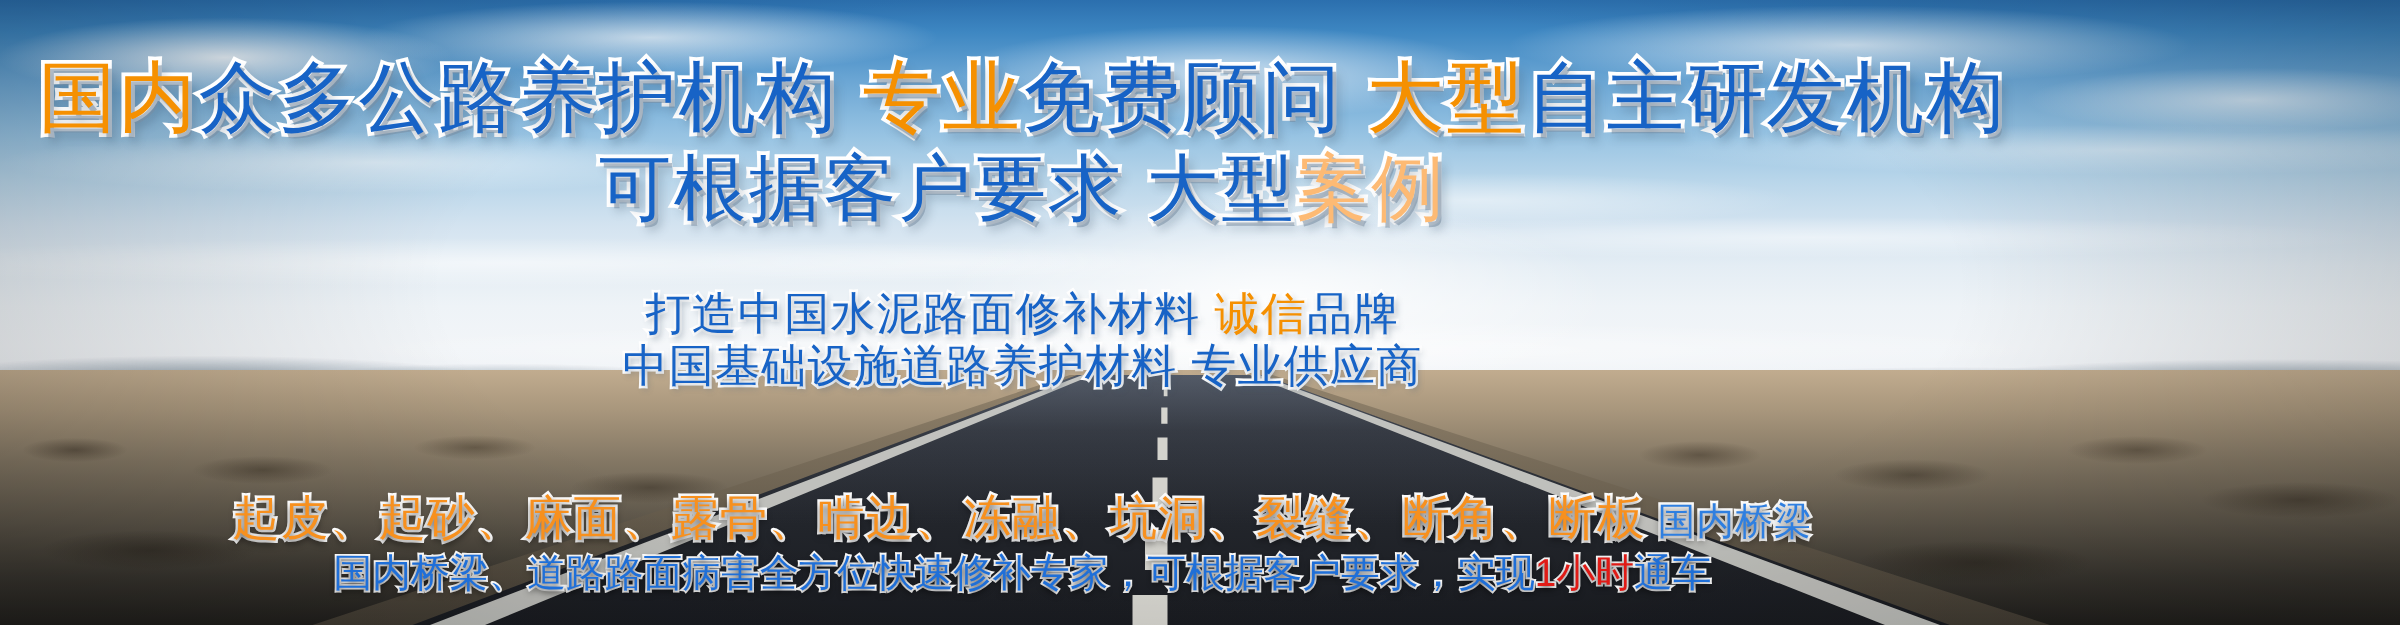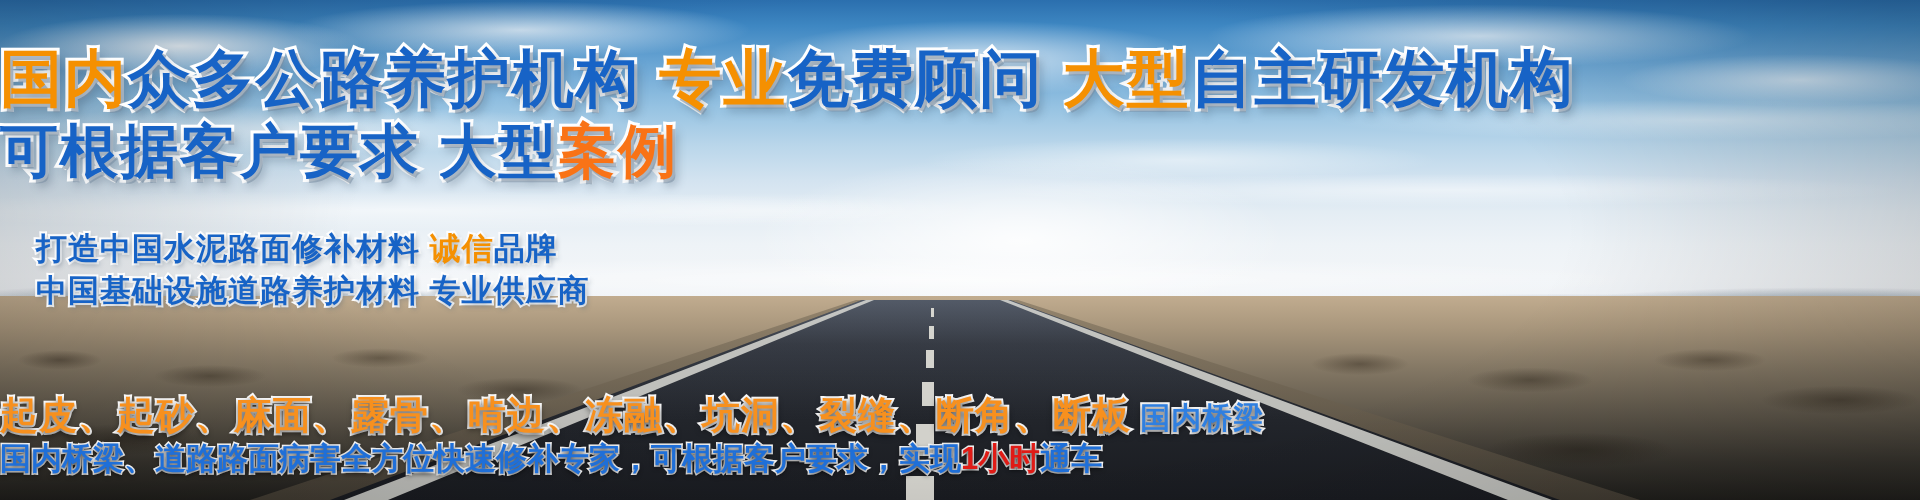--- a/index.html
+++ b/index.html
@@ -135,23 +135,23 @@
     position:absolute;left:0;top:300px;width:1920px;height:200px;
     background:linear-gradient(180deg,#8a7c66,#4a4338);
     clip-path:polygon(1008px 0px, 1018px 0px, 1640px 200px, 1552px 200px);
     opacity:.8;
   }
 
   
   .textwrap{position:absolute;left:0;top:0;width:1920px;height:500px;}
 
   .line{
-    position:absolute;width:1636px;
+    position:absolute;width:1636px;text-align:center;
     white-space:nowrap;
-    font-weight:bold;
+    font-weight:normal;
     letter-spacing:1px;
   }
 
   
   .hl{
     font-size:62px;
     line-height:1;
     letter-spacing:2px;
     -webkit-text-stroke:6px #ffffff;
     paint-order:stroke fill;
@@ -166,31 +166,30 @@
     font-size:58px;
     line-height:1;
     letter-spacing:2px;
     -webkit-text-stroke:6px #ffffff;
     paint-order:stroke fill;
     text-shadow:
       3px 4px 0 rgba(120,140,160,.55),
       5px 7px 8px rgba(60,80,100,.35);
   }
   .hl2 .blue{color:#1763c6;}
-  .hl2 .orange{color:#f97316;}
+  .hl2 .orange{color:#fdba74;}
 
   
   .mid{
-    font-size:31px;
+    font-size:36px;
     line-height:1;
     letter-spacing:1px;
     -webkit-text-stroke:4px #ffffff;
     paint-order:stroke fill;
     text-shadow:2px 3px 5px rgba(70,90,110,.45);
-    padding-left:36px;
   }
   .mid .blue{color:#1763c6;}
   .mid .orange{color:#f59001;}
 
   
   .small-blue{
     font-size:26px;
     line-height:1;
     letter-spacing:1px;
     color:#2f7fe0;

